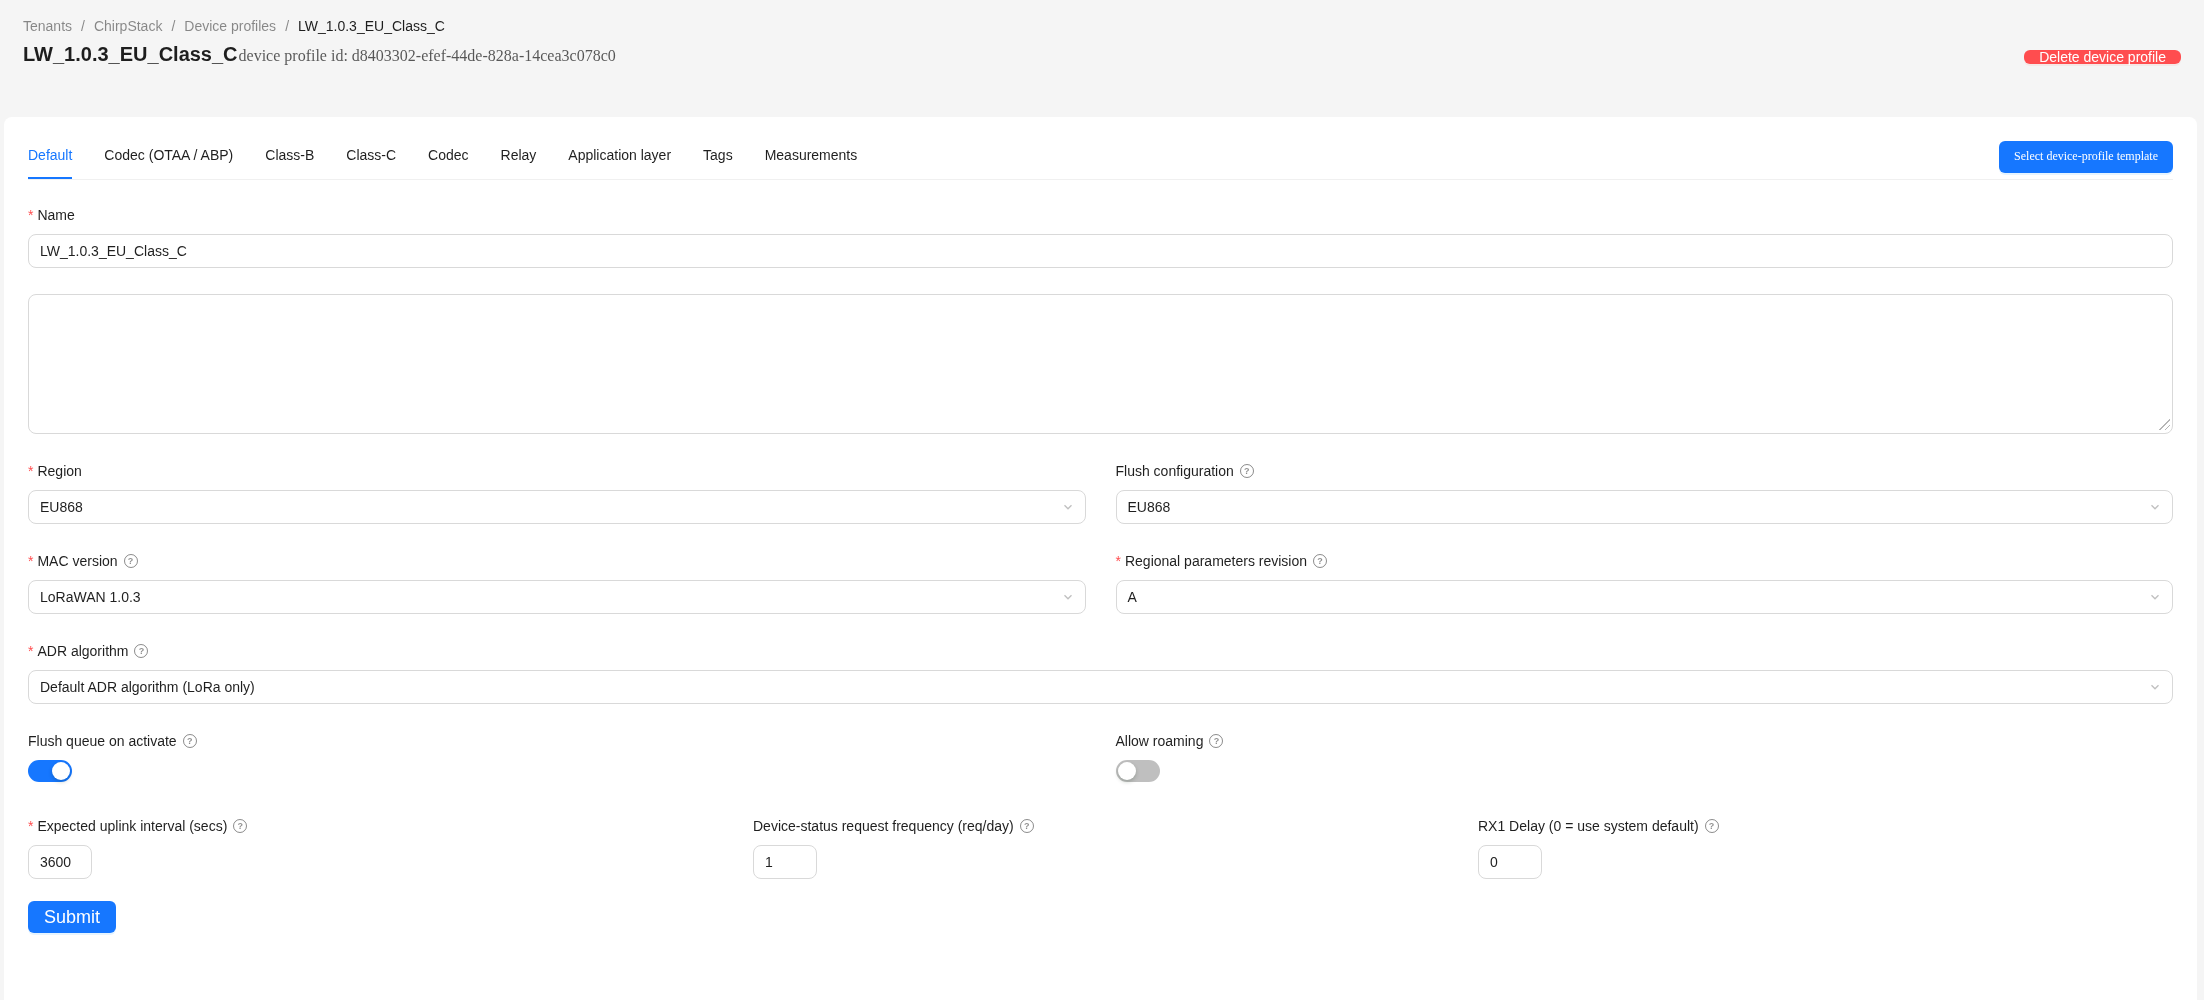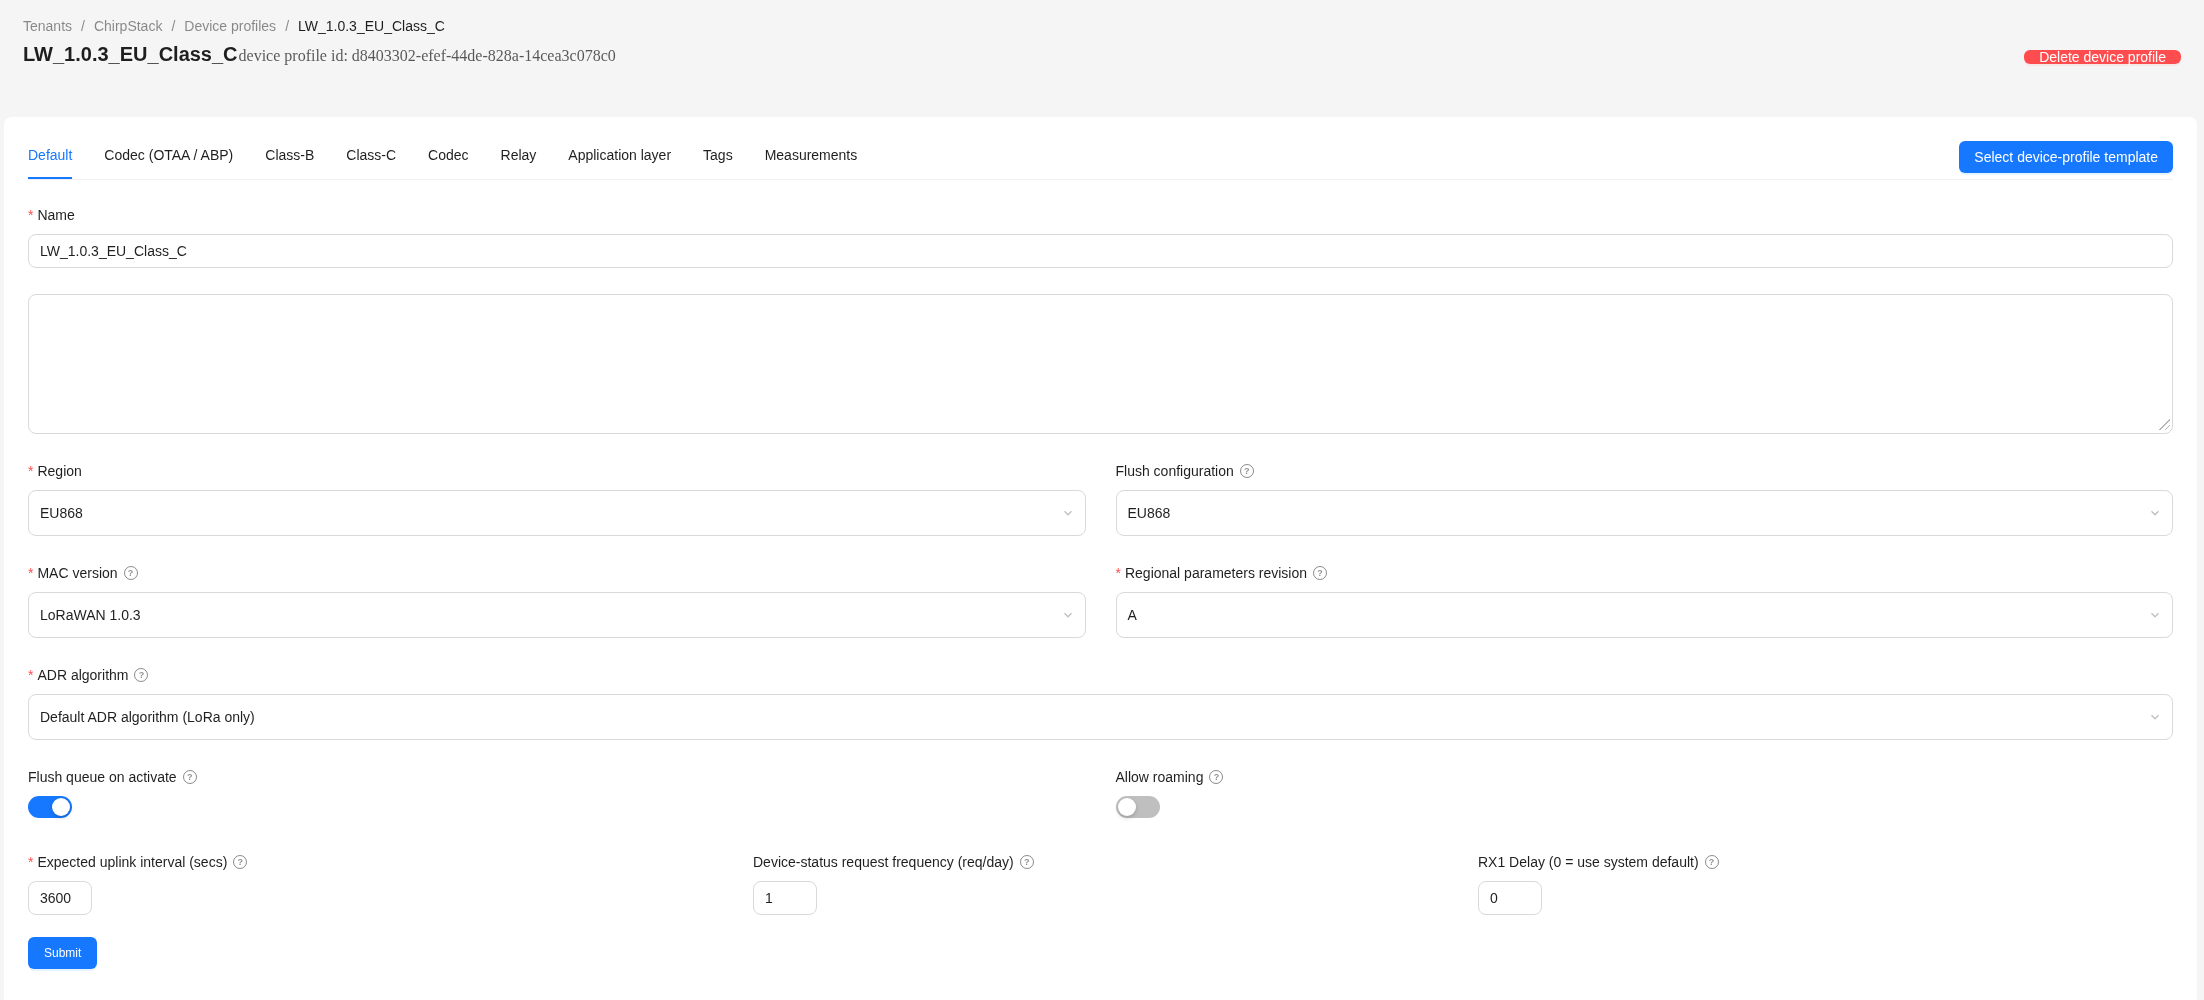--- a/index.html
+++ b/index.html
@@ -44,21 +44,21 @@
   }
   .tab {
     padding: 13px 0 14px 0; margin-right: 32px;
     font-size: 14px; color: rgba(0,0,0,0.88); cursor: pointer;
     border-bottom: 2px solid transparent;
   }
   .tab.active { color: #1677ff; border-bottom-color: #1677ff; }
   .template-btn {
     margin-left: auto; height: 32px; padding: 0 15px;
     background: #1677ff; color: #fff; border: none; border-radius: 6px;
-    font-size: 14px; font-family: Liberation Sans, sans-serif; cursor: pointer;
+    font-size: 12px; font-family: Liberation Serif, serif; cursor: pointer;
     display: inline-flex; align-items: center;
     box-shadow: 0 2px 0 rgba(5,145,255,0.1);
   }
 
   
   .form { padding-top: 24px; }
   .form-item { margin-bottom: 26px; }
   .form-row { display: grid; grid-template-columns: 1fr 1fr; column-gap: 30px; margin-bottom: 26px; }
   .form-row-3 { display: grid; grid-template-columns: 1fr 1fr 1fr; column-gap: 30px; margin-bottom: 22px; }
   .form-row .form-item, .form-row-3 .form-item { margin-bottom: 0; }
@@ -89,21 +89,21 @@
   .textarea-wrap { position: relative; }
   textarea.text-input { height: 140px; resize: none; padding: 6px 11px; }
   .resize-grip {
     position: absolute; right: 3px; bottom: 4px; width: 12px; height: 12px;
     background: repeating-linear-gradient(-45deg, transparent 0 3px, #b5b5b5 3px 4px);
     clip-path: polygon(100% 0, 100% 100%, 0 100%);
     cursor: nwse-resize;
   }
 
   .select {
-    position: relative; width: 100%; height: 46px;
+    position: relative; width: 100%; height: 34px;
     border: 1px solid #d9d9d9; border-radius: 8px; background: #fff;
     display: flex; align-items: center; padding: 0 30px 0 11px;
     font-size: 14px; color: rgba(0,0,0,0.88); cursor: pointer;
   }
   .select .chevron {
     position: absolute; right: 11px; top: 50%; margin-top: -6px;
     color: rgba(0,0,0,0.25); width: 12px; height: 12px;
   }
 
   .switch {
@@ -115,21 +115,21 @@
   .switch::after {
     content: ""; position: absolute; top: 2px; left: 2px;
     width: 18px; height: 18px; border-radius: 50%; background: #fff;
     box-shadow: 0 2px 4px rgba(0,35,11,0.2); transition: left 0.2s;
   }
   .switch[data-state="on"]::after { left: 24px; }
 
   .submit-btn {
     height: 32px; padding: 0 16px; margin-top: 0;
     background: #1677ff; color: #fff; border: none; border-radius: 6px;
-    font-size: 12px; font-family: inherit; cursor: pointer;
+    font-size: 18px; font-family: inherit; cursor: pointer;
     display: inline-flex; align-items: center;
     box-shadow: 0 2px 0 rgba(5,145,255,0.1);
   }
 </style>
 </head>
 <body>
 
 <div class="page-header">
   <div class="breadcrumb">
     <span class="crumb">Tenants</span>

